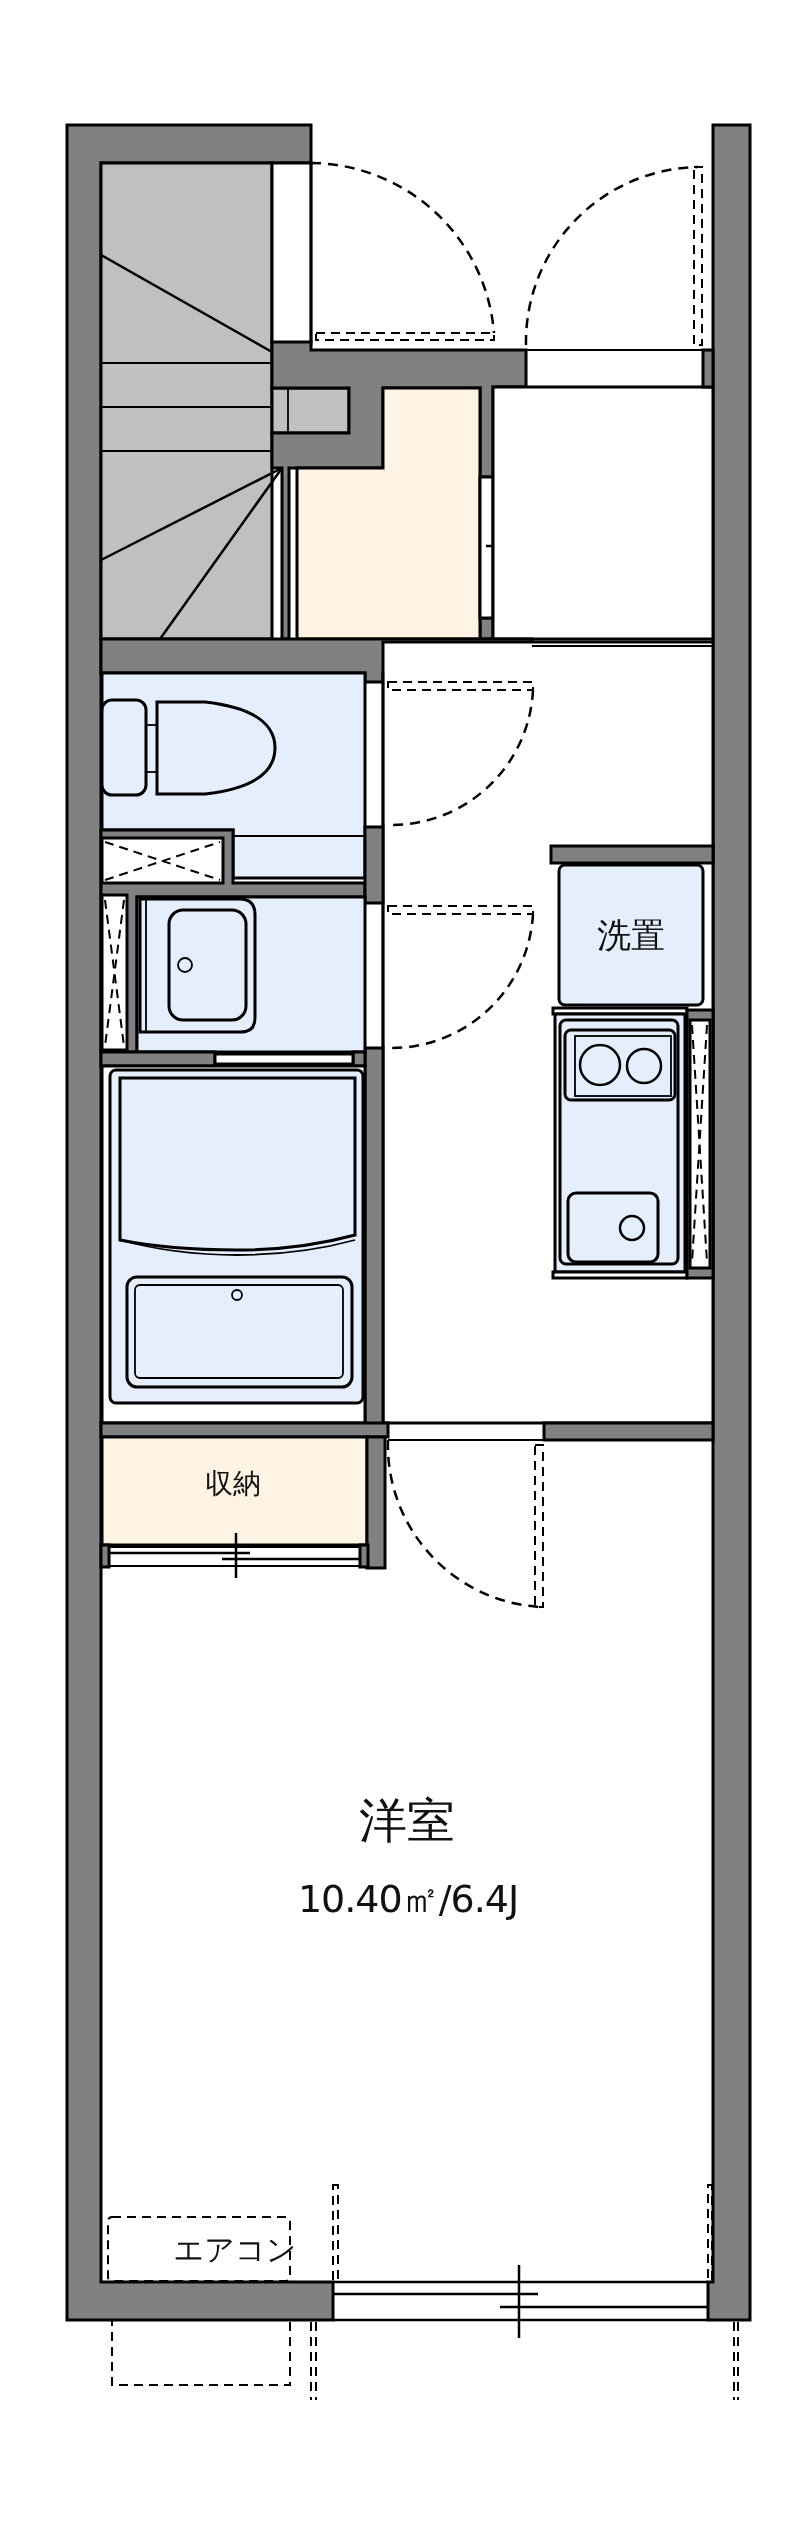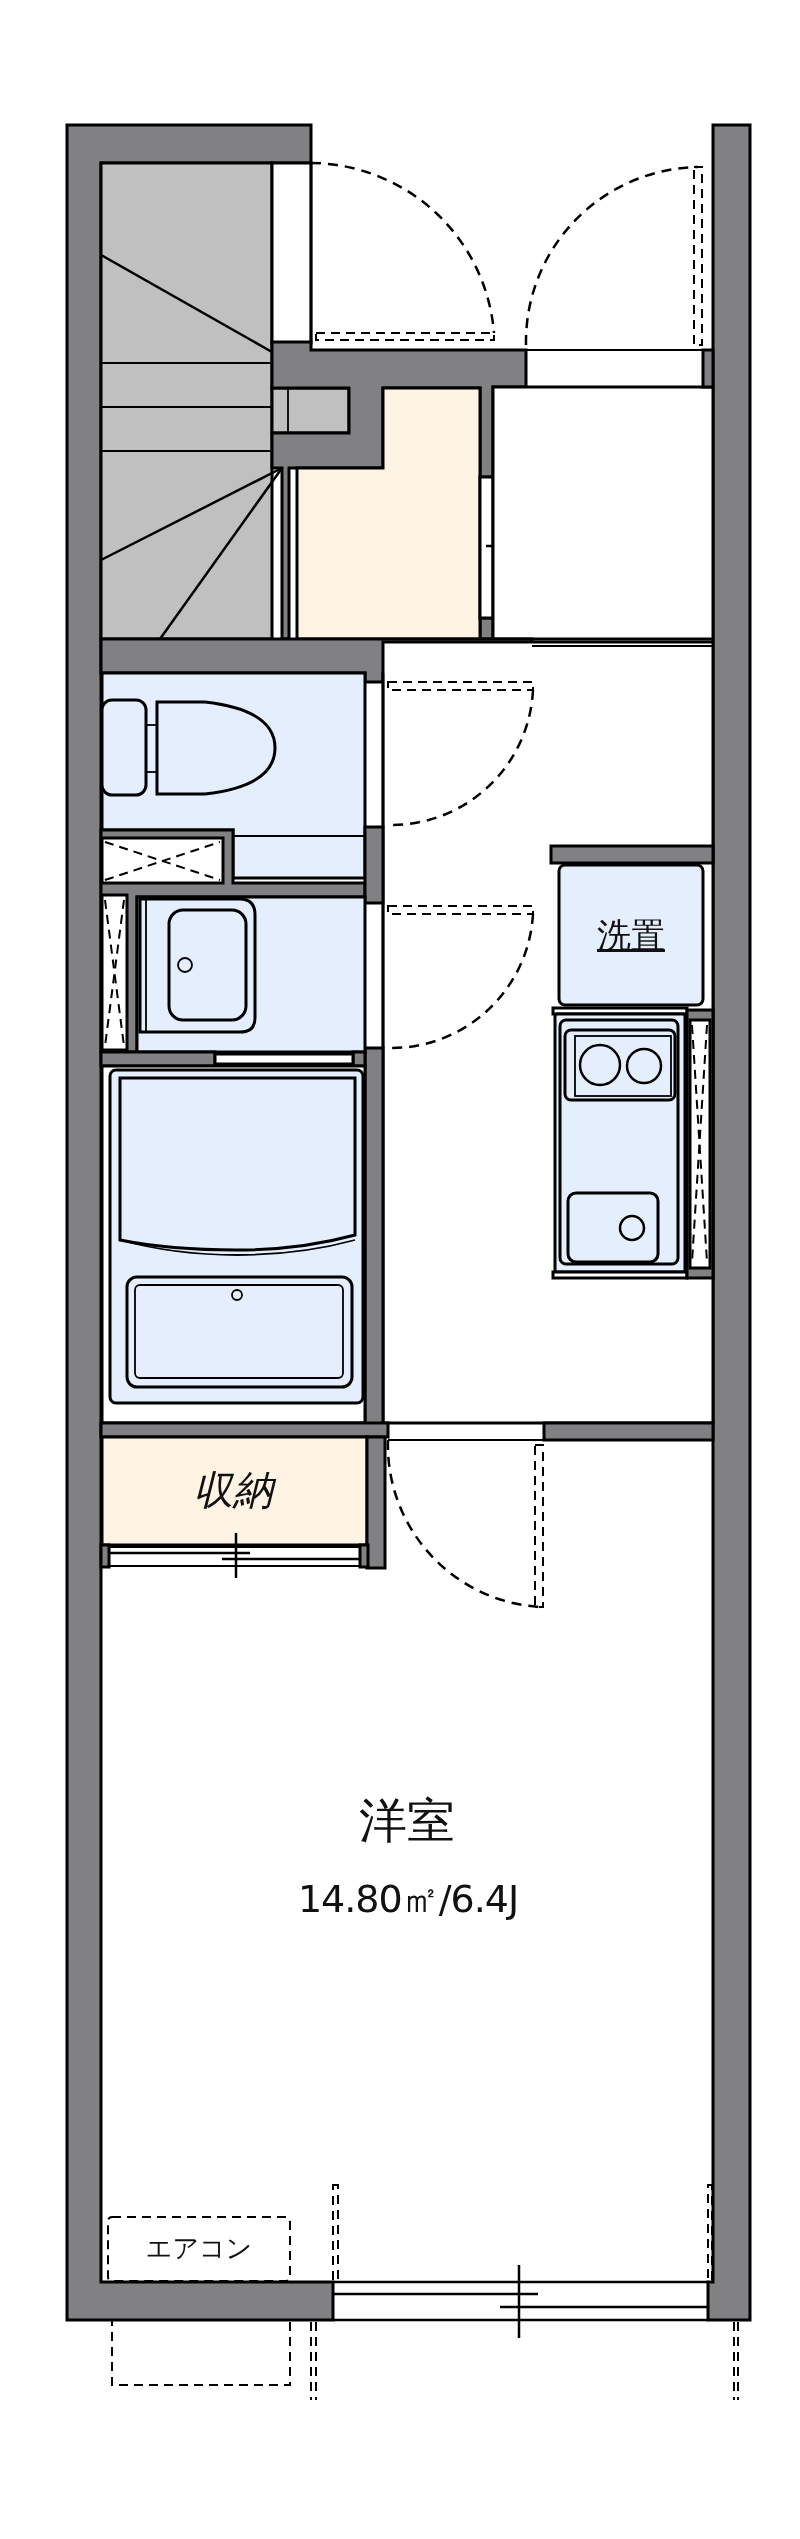--- a/index.html
+++ b/index.html
@@ -18,23 +18,23 @@
     position: absolute;
     font-family: "DejaVu Sans", sans-serif;
     color: #111;
     white-space: nowrap;
     transform: translateX(-50%);
     text-align: center;
     line-height: 1;
   }
   .lbl-room { font-size: 48px; }
   .lbl-area { font-size: 38px; letter-spacing: -1px; }
-  .lbl-storage { font-size: 40px; font-style: italic; }
+  .lbl-storage { font-size: 28px; }
   .lbl-washer { font-size: 34px; }
-  .lbl-aircon { font-size: 26px; }
+  .lbl-aircon { font-size: 30px; margin-left: 36px; }
 </style>
 </head>
 <body>
 
 <svg id="plan" viewBox="0 0 800 2539" xmlns="http://www.w3.org/2000/svg">
 
   <g>
 
     <path class="wall" d="M67,125 L311,125 L311,163 L101,163 L101,2282 L333,2282 L333,2320 L67,2320 Z"></path>
 
@@ -210,17 +210,17 @@
     <line class="line" x1="519" y1="2265" x2="519" y2="2338"></line>
     <rect class="dash-thin" x="333" y="2185" width="5" height="95"></rect>
     <rect class="dash-thin" x="708" y="2185" width="4" height="95"></rect>
     <line class="dash-thin" x1="311" y1="2322" x2="311" y2="2400"></line>
     <line class="dash-thin" x1="316" y1="2322" x2="316" y2="2400"></line>
     <line class="dash-thin" x1="734" y1="2322" x2="734" y2="2400"></line>
     <line class="dash-thin" x1="738" y1="2322" x2="738" y2="2400"></line>
   </g>
 </svg>
 
-<div class="label lbl-washer" style="left:631px; top:918px;text-decoration:underline;">洗置</div>
+<div class="label lbl-washer" style="left:631px; top:918px;">洗置</div>
 <div class="label lbl-storage" style="left:233px; top:1470px;">収納</div>
 <div class="label lbl-room" style="left:407px; top:1796px;">洋室</div>
-<div class="label lbl-area" style="left:408px; top:1880px;">14.80㎡/6.4J</div>
+<div class="label lbl-area" style="left:408px; top:1880px;">10.40㎡/6.4J</div>
 <div class="label lbl-aircon" style="left:199px; top:2235px;">エアコン</div>
 
 </body></html>

